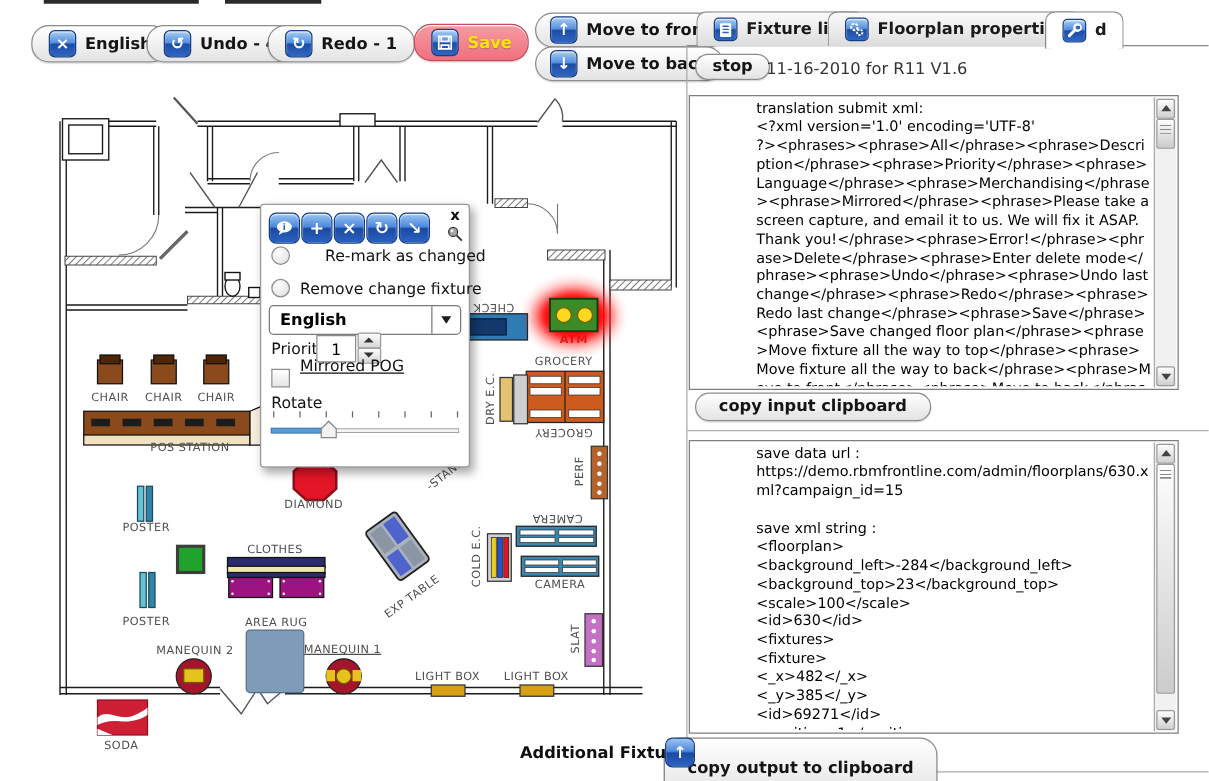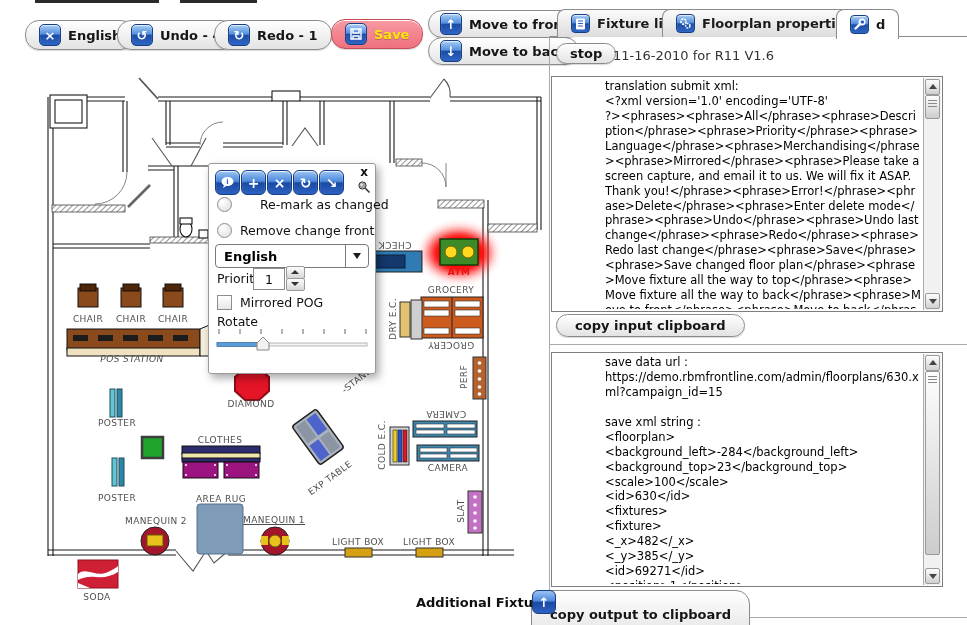--- a/index.html
+++ b/index.html
@@ -401,21 +401,21 @@
     <rect x="78" y="560" width="40" height="28" fill="#cf1f35" stroke="#8e1020"></rect>
     <path d="M78 574 C86 566 96 578 108 572 C112 570 116 568 118 566 L118 572 C112 576 104 578 96 577 C88 576 82 578 78 580 Z" fill="#fff"></path>
     <path d="M78 583 L90 588 L78 588 Z" fill="#fff"></path>
   </g>
 </svg>
 
 <div id="fixture-labels">
     <div class="fxlabel" style="left: 88px; top: 319px; transform: translate(-50%, -50%);">CHAIR</div>
     <div class="fxlabel" style="left: 131px; top: 319px; transform: translate(-50%, -50%);">CHAIR</div>
     <div class="fxlabel" style="left: 173px; top: 319px; transform: translate(-50%, -50%);">CHAIR</div>
-    <div class="fxlabel" style="left: 132px; top: 359px; transform: translate(-50%, -50%); font-style: italic;">POS STATION</div>
+    <div class="fxlabel" style="left: 152px; top: 359px; transform: translate(-50%, -50%);">POS STATION</div>
     <div class="fxlabel" style="left: 117px; top: 423px; transform: translate(-50%, -50%);">POSTER</div>
     <div class="fxlabel" style="left: 117px; top: 498px; transform: translate(-50%, -50%);">POSTER</div>
     <div class="fxlabel" style="left: 251px; top: 404px; transform: translate(-50%, -50%);">DIAMOND</div>
     <div class="fxlabel" style="left: 220px; top: 440px; transform: translate(-50%, -50%);">CLOTHES</div>
     <div class="fxlabel" style="left: 357px; top: 380px; transform: translate(-50%, -50%) rotate(-38deg);">-STAND</div>
     <div class="fxlabel" style="left: 330px; top: 478px; transform: translate(-50%, -50%) rotate(-36deg);">EXP TABLE</div>
     <div class="fxlabel" style="left: 382px; top: 445px; transform: translate(-50%, -50%) rotate(-90deg);">COLD E.C.</div>
     <div class="fxlabel" style="left: 446px; top: 414px; transform: translate(-50%, -50%) rotate(180deg);">CAMERA</div>
     <div class="fxlabel" style="left: 448px; top: 468px; transform: translate(-50%, -50%);">CAMERA</div>
     <div class="fxlabel" style="left: 451px; top: 290px; transform: translate(-50%, -50%);">GROCERY</div>
@@ -450,34 +450,34 @@
     <svg width="14" height="14" viewBox="0 0 14 14">
         <circle cx="5.5" cy="5.5" r="3.6" fill="#a5a5a5" stroke="#333"></circle>
         <circle cx="4.6" cy="4.6" r="1.2" fill="#eee"></circle>
         <line x1="8.3" y1="8.3" x2="12.5" y2="12.5" stroke="#333" stroke-width="1.6"></line>
       </svg>
   </div>
 
   <div class="radio" style="left:8px;top:33px;"></div>
   <div class="plabel" style="left:31px;top:33px;margin-left:20px;">Re-mark as changed</div>
   <div class="radio" style="left:8px;top:59px;"></div>
-  <div class="plabel" style="left:31px;top:59px;">Remove change front</div>
+  <div class="plabel" style="left:31px;top:59px;">Remove change fixture</div>
 
   <div class="dropdown">
     <span class="dtext">English</span>
     <span class="dbtn"></span>
   </div>
 
   <div class="plabel" style="left:8px;top:107px;">Priority</div>
   <div class="numbox">1</div>
   <div class="spin up"></div>
   <div class="spin down"></div>
 
   <div class="checkbox"></div>
-  <div class="plabel" style="left:31px;top:131px;">Mirrored POG</div>
+  <div class="plabel" style="left:31px;top:121px;text-decoration:underline;">Mirrored POG</div>
 
   <div class="plabel" style="left:8px;top:150px;">Rotate</div>
   <svg style="position:absolute;left:6px;top:163px;" width="154" height="30" viewBox="0 0 154 30">
     <g stroke="#666" stroke-width="1">
       <line x1="4" y1="2" x2="4" y2="7"></line>
         <line x1="25" y1="2" x2="25" y2="7"></line>
         <line x1="46" y1="2" x2="46" y2="7"></line>
       <line x1="67" y1="2" x2="67" y2="7"></line>
         <line x1="88" y1="2" x2="88" y2="7"></line>
         <line x1="109" y1="2" x2="109" y2="7"></line>

